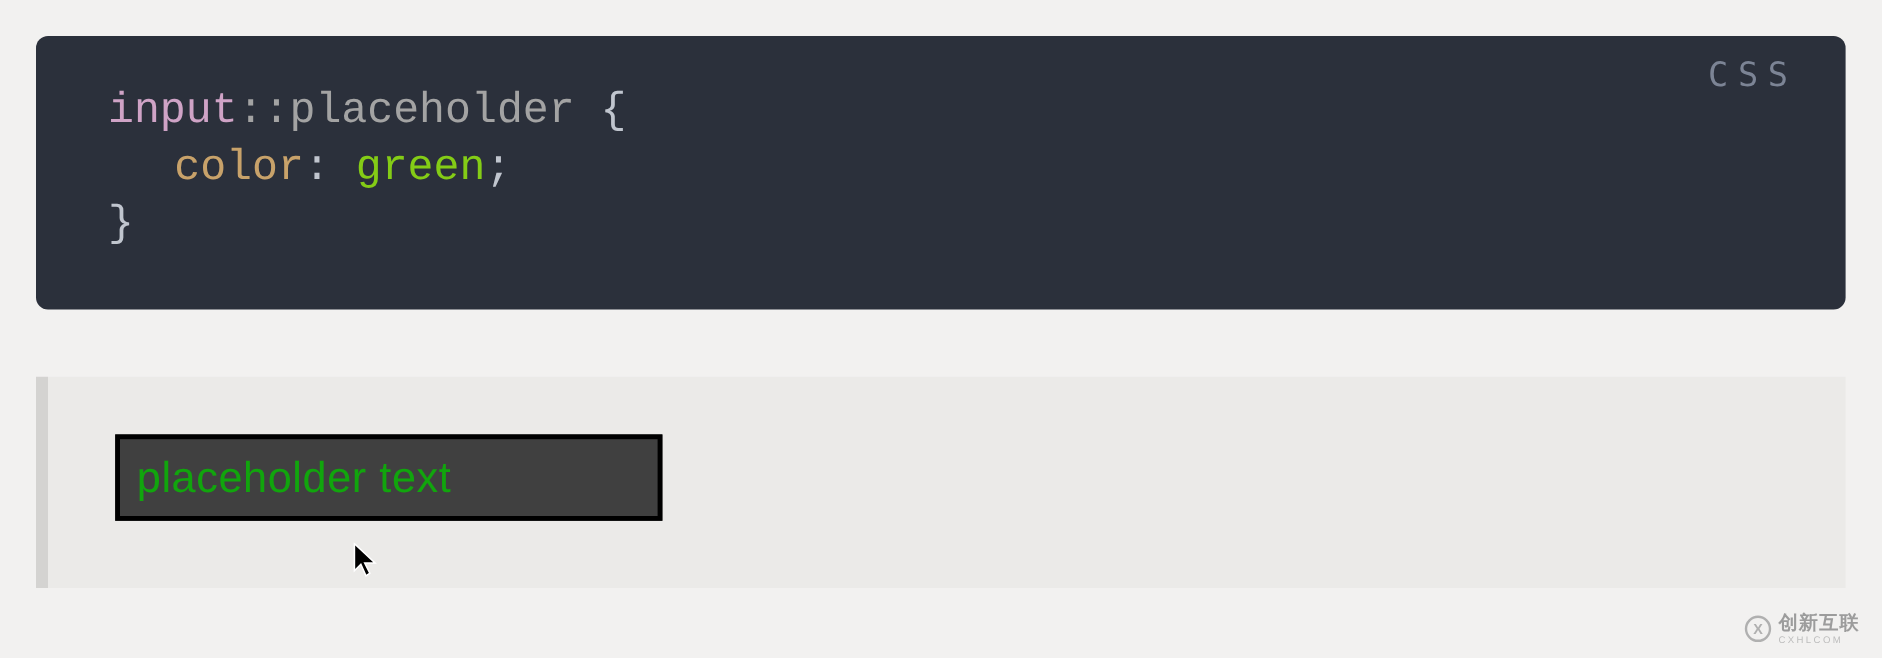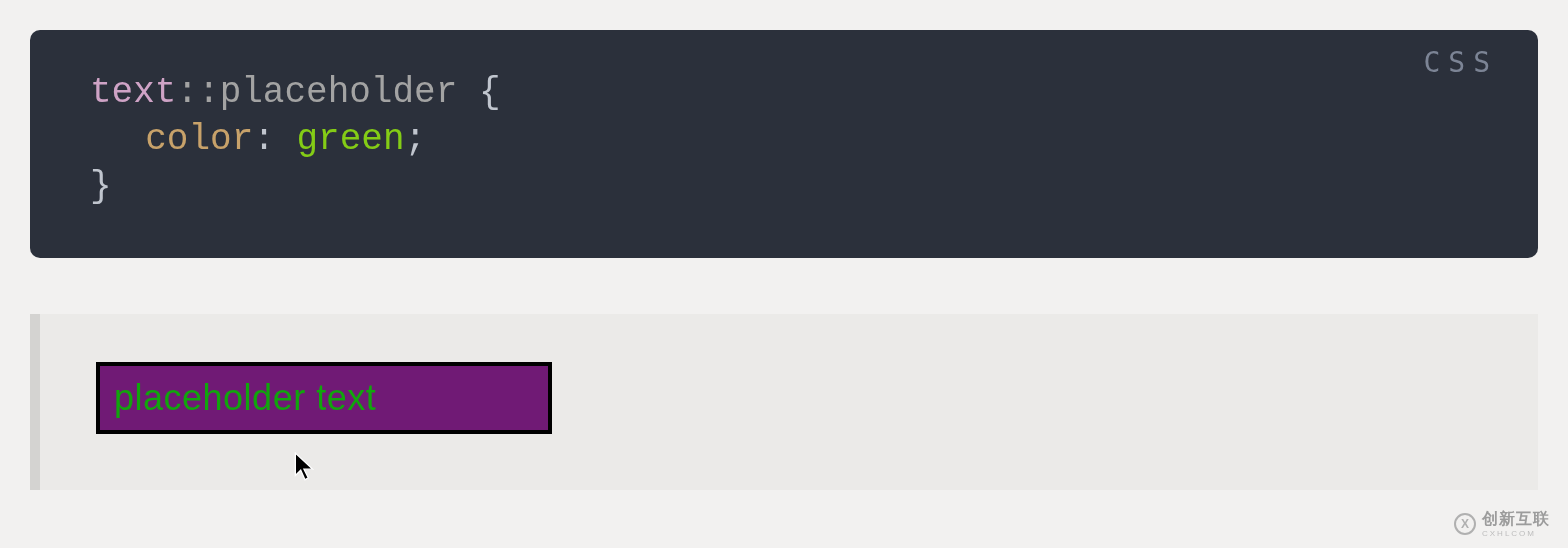--- a/index.html
+++ b/index.html
@@ -55,21 +55,21 @@
   
   .example-panel {
     margin-top: 56px;
     border-left: 10px solid #d4d3d1;
     background: #ebeae8;
     padding: 48px 56px 56px 56px;
   }
   .demo-input-box {
     display: flex;
     align-items: center;
-    background: #701a75;
+    background: #404040;
     border: 4px solid #000000;
     width: 456px;
     height: 72px;
     padding: 0 14px;
   }
   .demo-placeholder {
     color: #11a50d;
     font-family: Helvetica, Arial, sans-serif;
     font-size: 36px;
     letter-spacing: 0.5px;
@@ -108,21 +108,21 @@
   }
 </style>
 </head>
 <body>
 
 <div class="page">
 
   <div class="code-block">
     <div class="code-lang-badge">CSS</div>
 
-    <pre class="code"><span class="tok-selector">text</span><span class="tok-pseudo">::placeholder</span><span class="tok-brace"> {</span>
+    <pre class="code"><span class="tok-selector">input</span><span class="tok-pseudo">::placeholder</span><span class="tok-brace"> {</span>
 <span>  </span><span class="tok-prop">color</span><span class="tok-colon">:</span><span> </span><span class="tok-value">green</span><span class="tok-semi">;</span>
 <span class="tok-brace">}</span></pre>
   </div>
 
   <div class="example-panel">
     <div class="demo-input-box">
       <span class="demo-placeholder">placeholder text</span>
     </div>
   </div>
 

